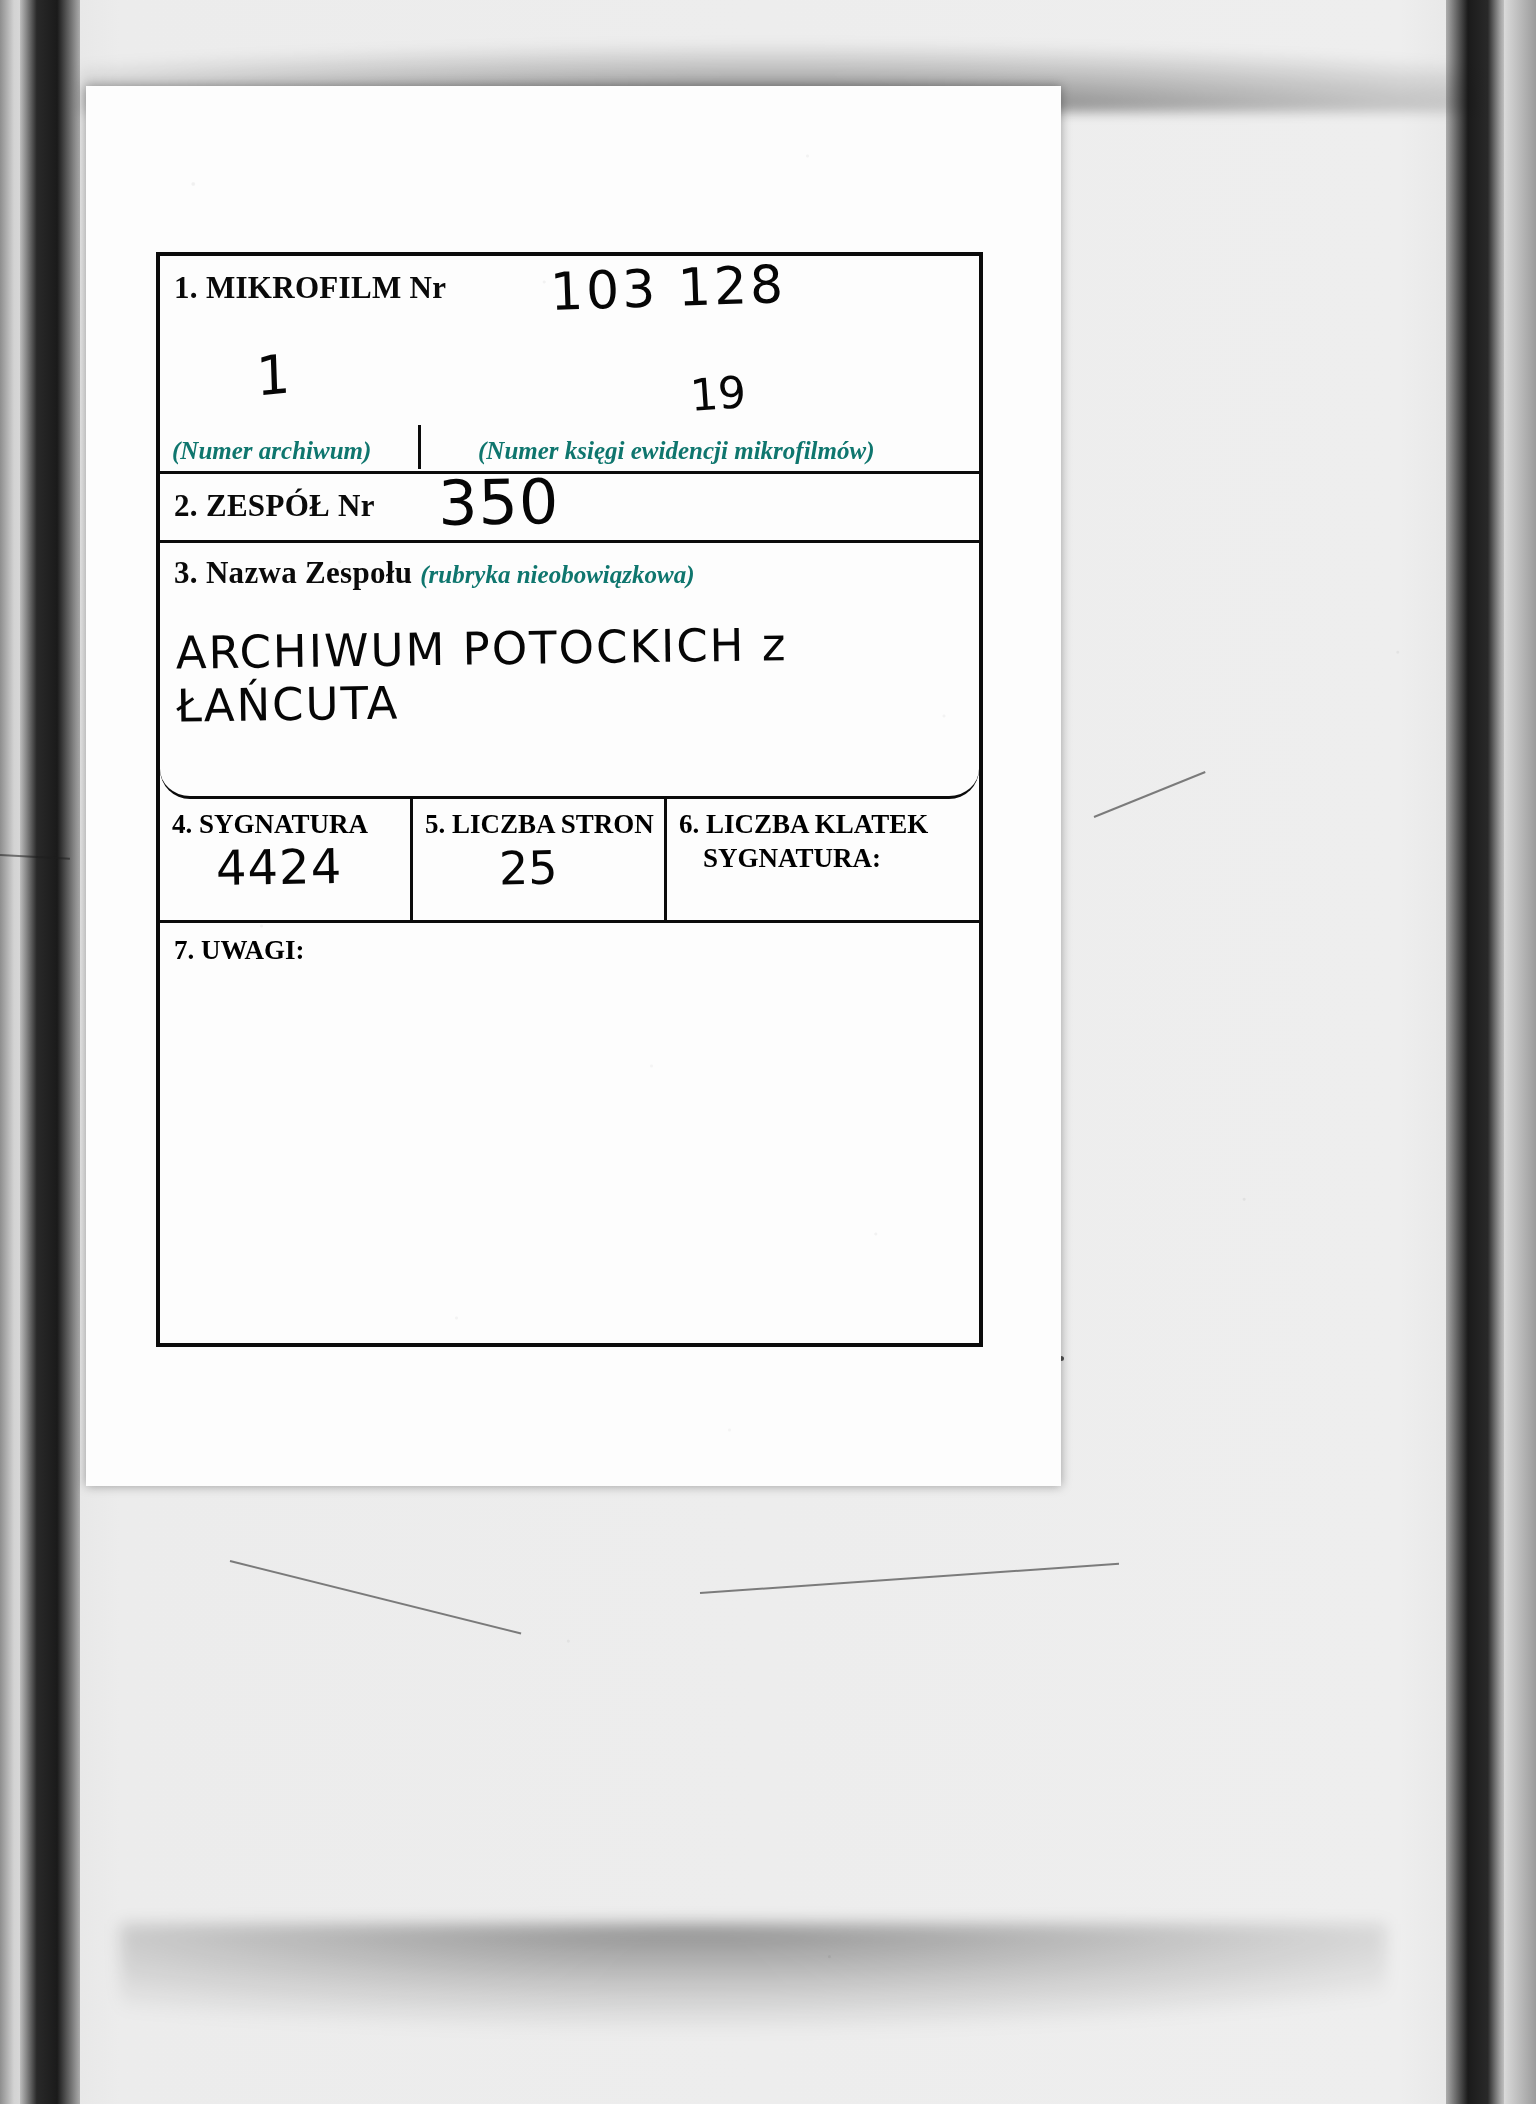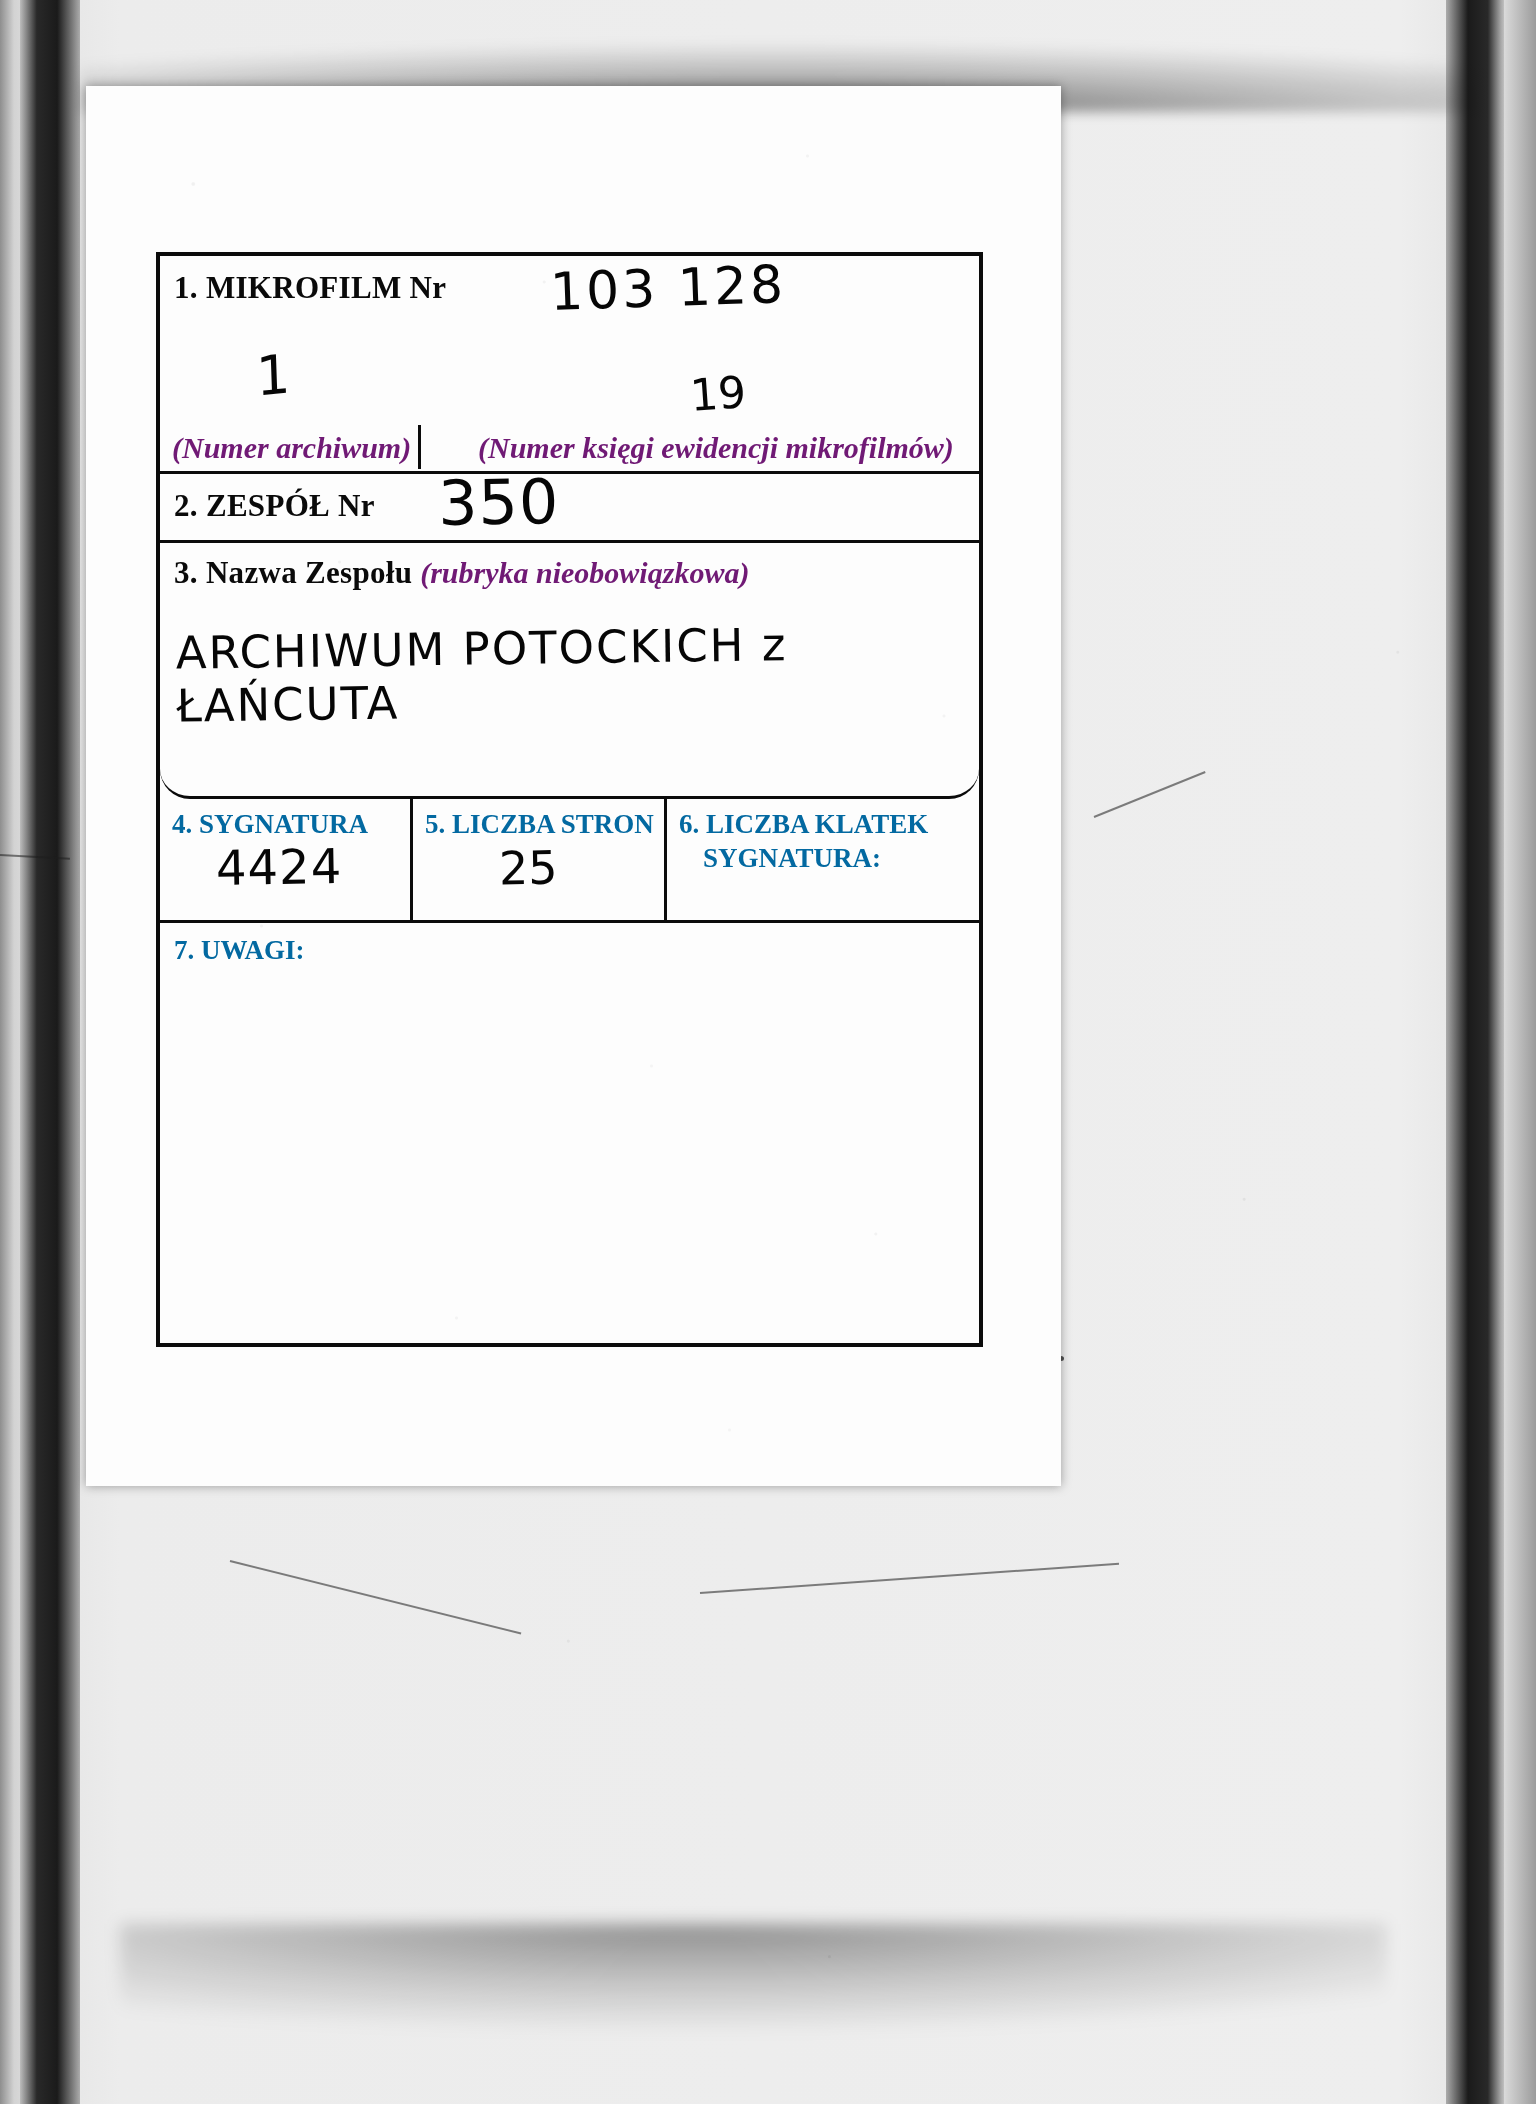--- a/index.html
+++ b/index.html
@@ -114,28 +114,28 @@
   .lbl {
     font-weight: bold;
     font-size: 31px;
     letter-spacing: .3px;
     color: #0a0a0a;
     white-space: nowrap;
   }
   .lbl-sm {
     font-weight: bold;
     font-size: 27px;
-    color: #0369a1;
+    color: #000000;
     white-space: nowrap;
   }
   .ital {
     font-style: italic;
     font-weight: bold;
-    font-size: 30px;
-    color: #701a75;
+    font-size: 25px;
+    color: #0f766e;
   }
   .note {
     font-style: italic;
     font-size: 23px;
     line-height: 1.45;
     color: #101010;
   }
 
   
   .hw {

